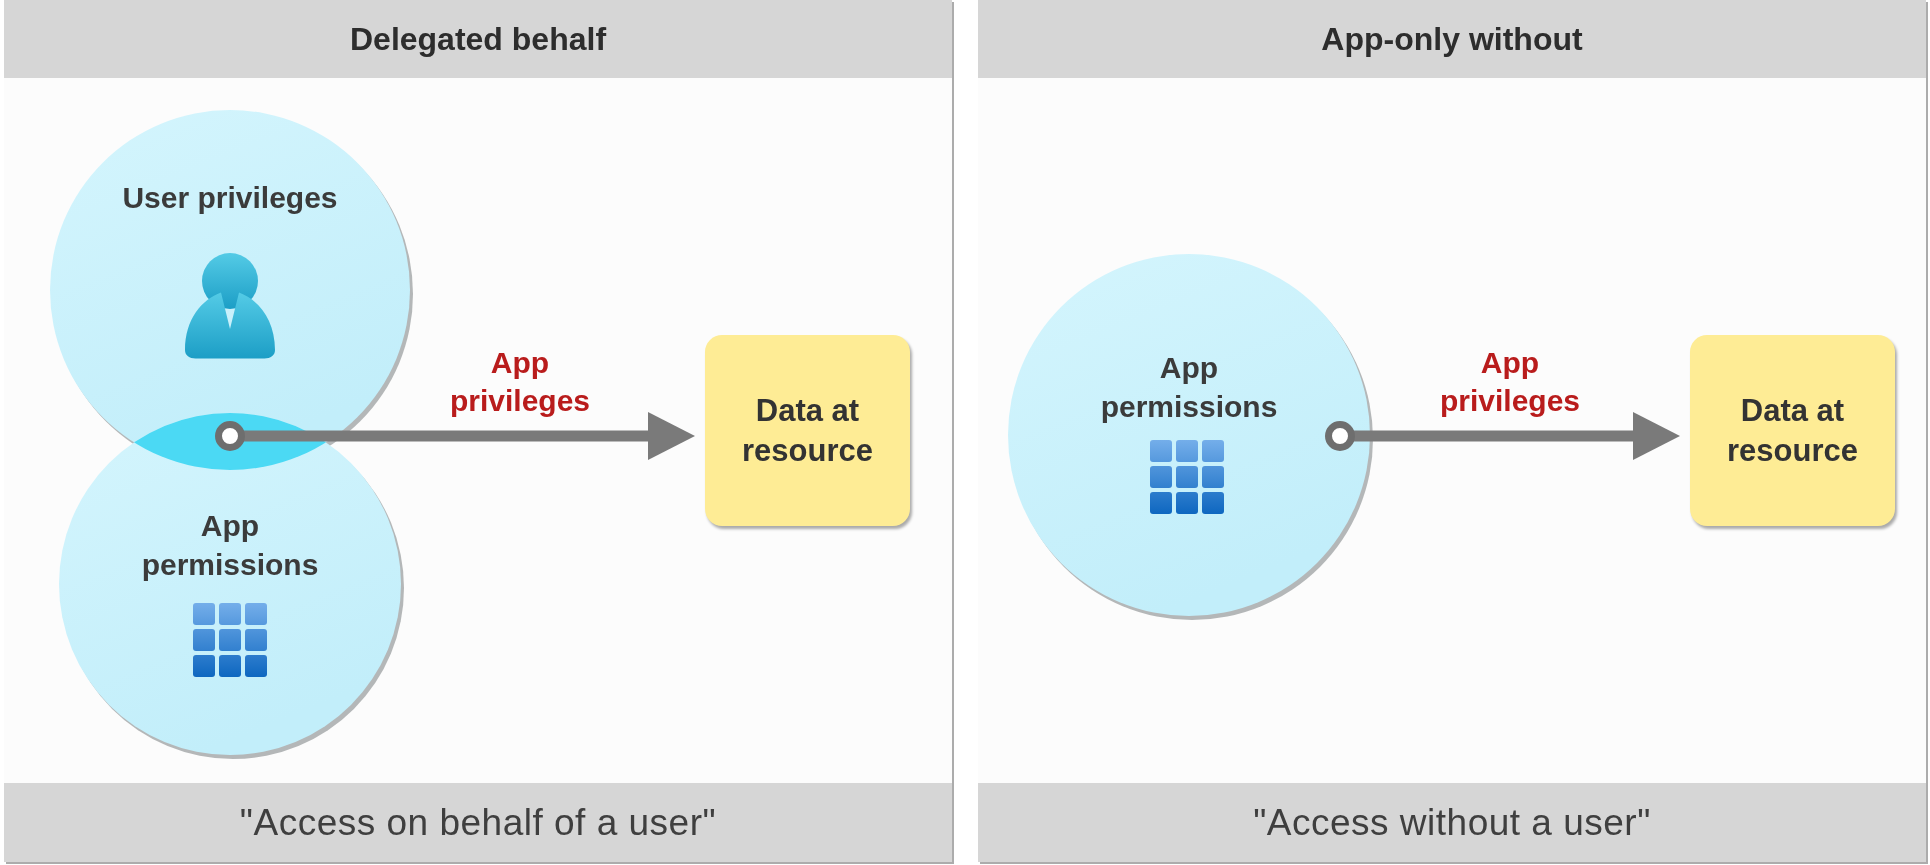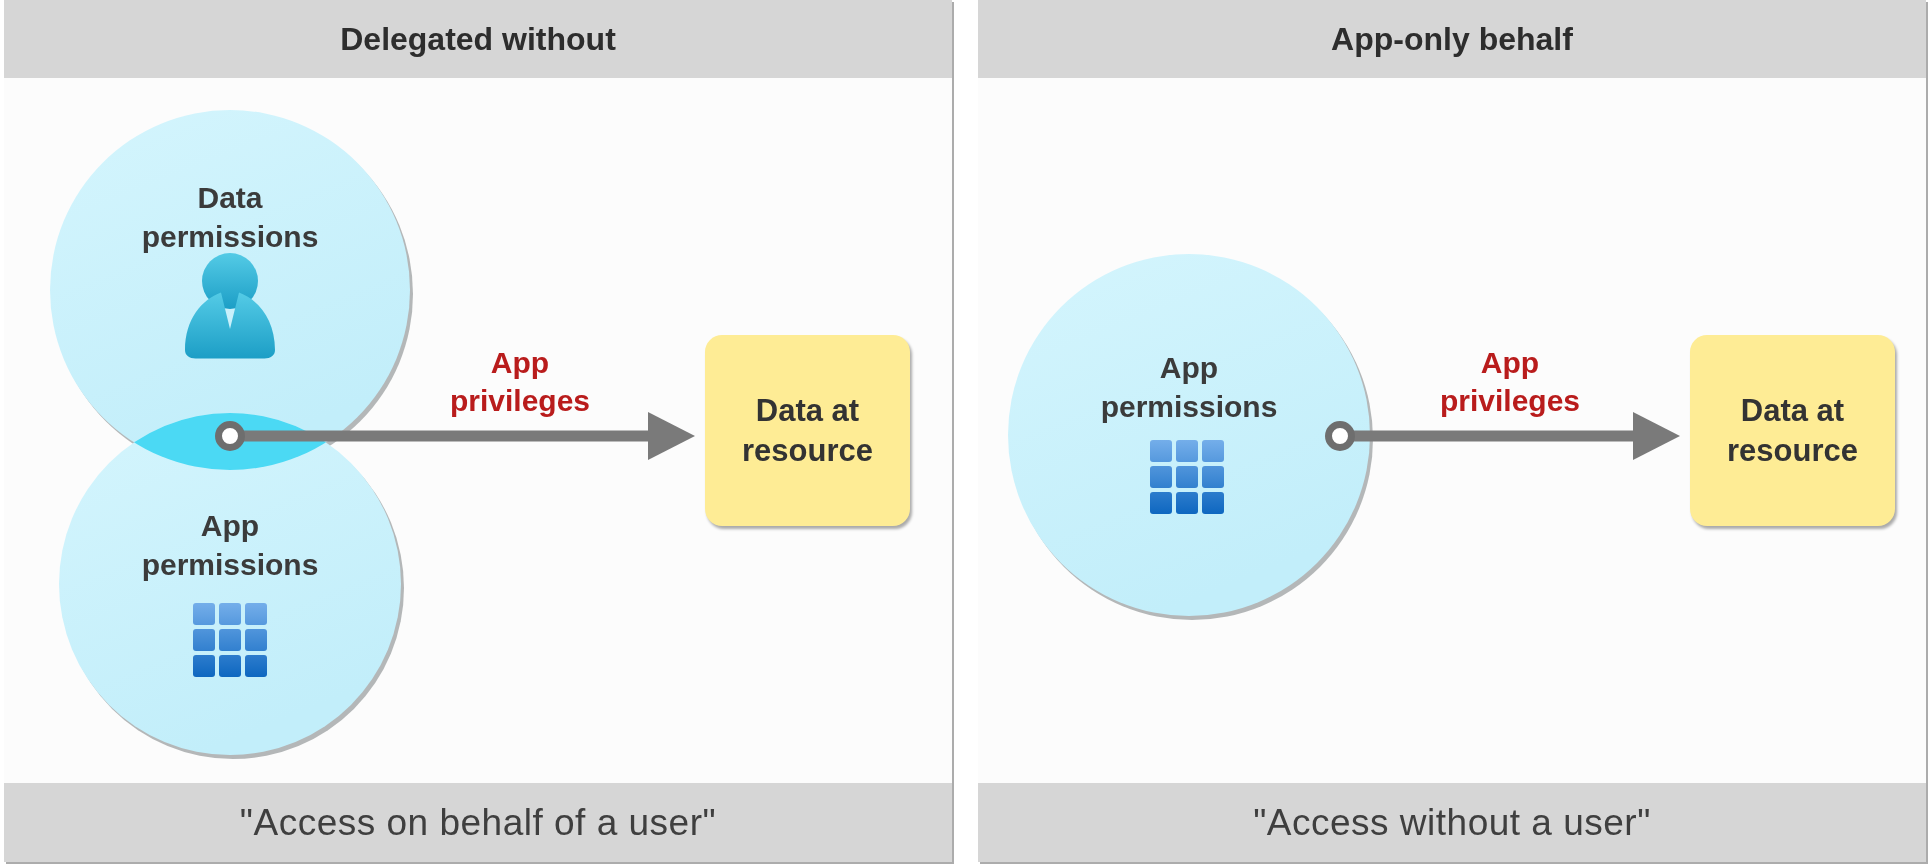--- a/index.html
+++ b/index.html
@@ -55,21 +55,21 @@
     box-shadow:2px 3px 3px rgba(0,0,0,0.33);
     display:flex;align-items:center;justify-content:center;text-align:center;
     font-size:31px;font-weight:bold;color:var(--text-dark);line-height:40px;
     padding:0 8px;
   }
 </style>
 </head>
 <body>
 
 <div class="card left">
-  <div class="card-header">Delegated without</div>
+  <div class="card-header">Delegated behalf</div>
 
   <div class="card-body">
     <svg class="diagram" viewBox="0 0 948 705">
       <defs>
         <linearGradient id="circGrad" x1="0" y1="0" x2="0.4" y2="1">
           <stop offset="0" stop-color="#d4f5fd"></stop>
           <stop offset="1" stop-color="#c2eefa"></stop>
         </linearGradient>
         <linearGradient id="personGrad" x1="0" y1="0" x2="0" y2="1">
           <stop offset="0" stop-color="#54cbe6"></stop>
@@ -118,34 +118,34 @@
       </g>
 
       <g>
         <line x1="230" y1="358" x2="644" y2="358" stroke="var(--arrow-gray)" stroke-width="11"></line>
         <polygon points="644,334 691,358 644,382" fill="var(--arrow-gray)"></polygon>
       </g>
 
       <circle cx="226" cy="358" r="11.5" fill="#ffffff" stroke="#6e6e6e" stroke-width="7"></circle>
     </svg>
 
-    <div class="circle-label" style="left:116px;top:100px;width:220px;">Data permissions</div>
+    <div class="circle-label" style="left:116px;top:100px;width:220px;">User privileges</div>
 
     <div class="circle-label" style="left:116px;top:428px;width:220px;">App permissions</div>
 
     <div class="arrow-label" style="left:416px;top:266px;width:200px;">App privileges</div>
 
     <div class="resource-box" style="left:701px;top:257px;">Data at resource</div>
   </div>
 
   <div class="card-footer">"Access on behalf of a user"</div>
 </div>
 
 <div class="card right">
-  <div class="card-header">App-only behalf</div>
+  <div class="card-header">App-only without</div>
 
   <div class="card-body">
     <svg class="diagram" viewBox="0 0 948 705">
       <defs>
         <linearGradient id="gridGradR" gradientUnits="userSpaceOnUse" x1="209" y1="362" x2="209" y2="436">
           <stop offset="0" stop-color="#74aeea"></stop>
           <stop offset="1" stop-color="#0e67c0"></stop>
         </linearGradient>
       </defs>
 

